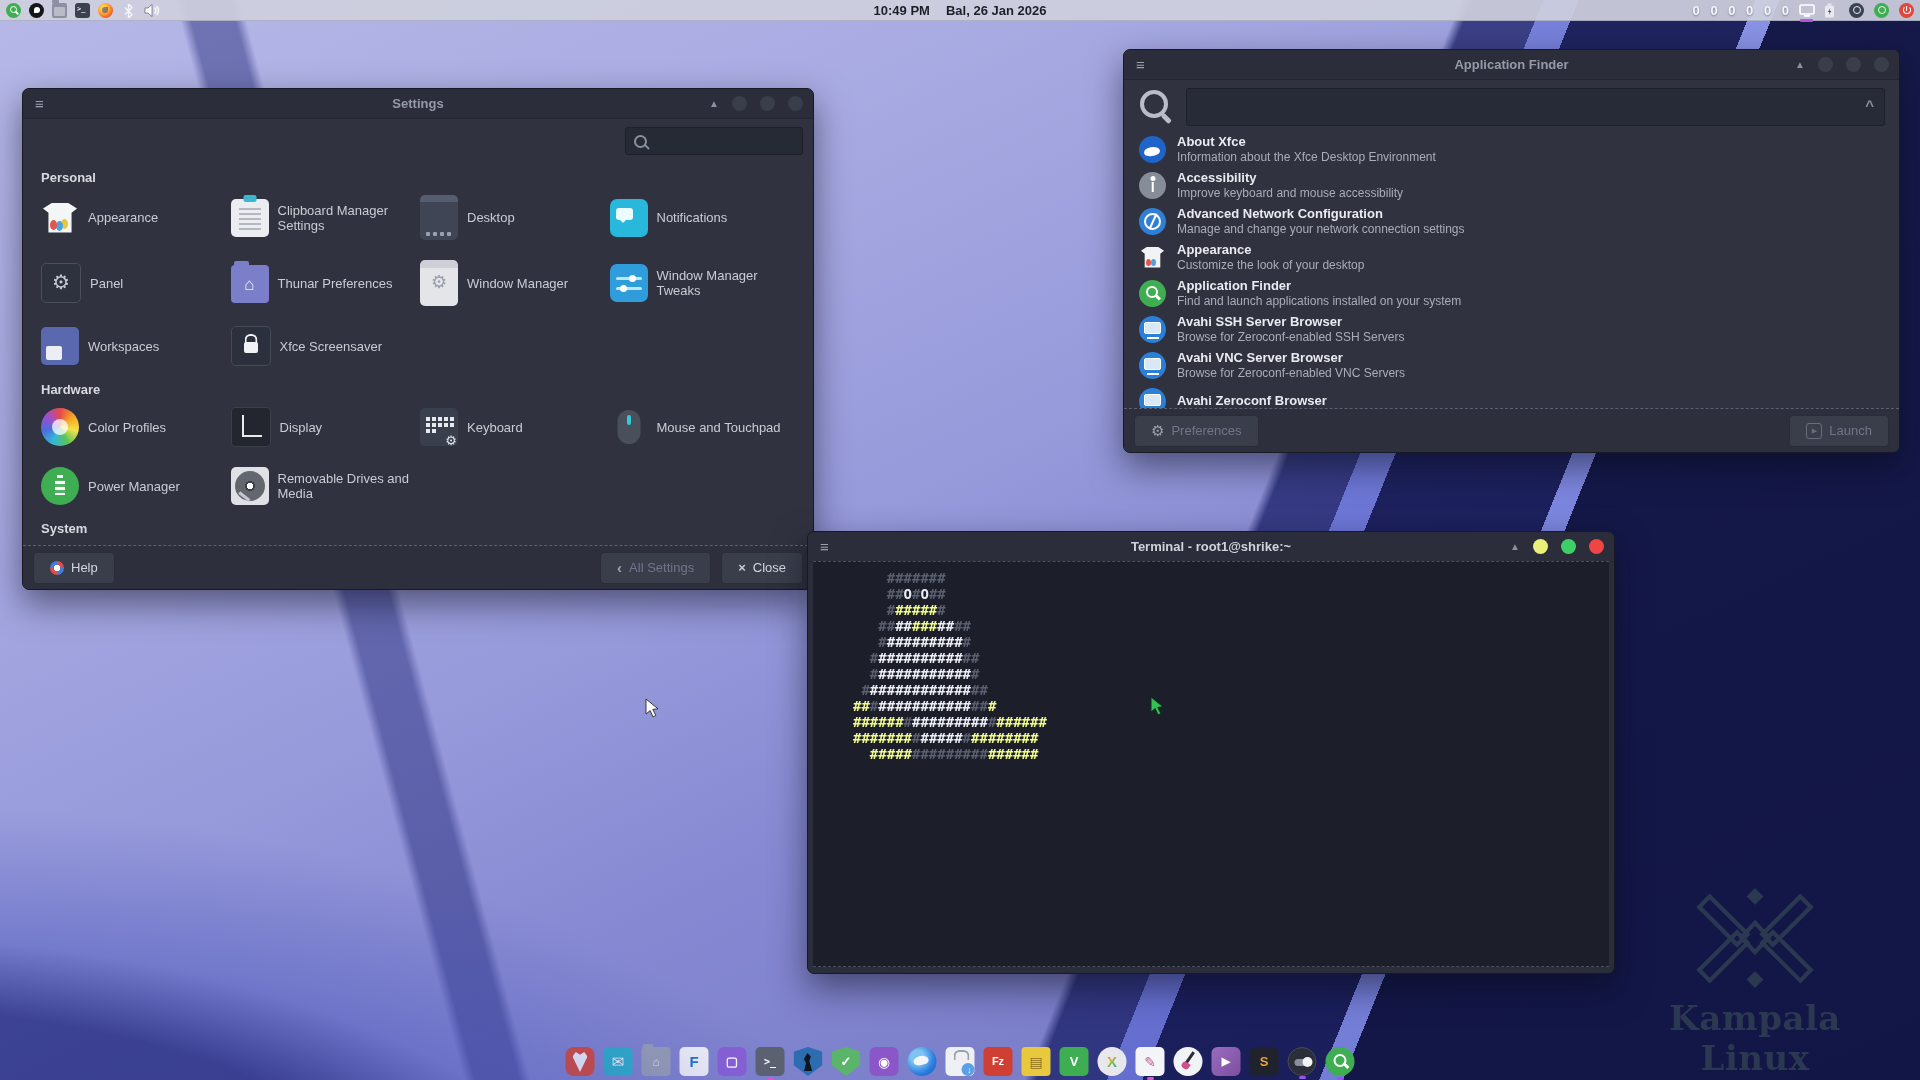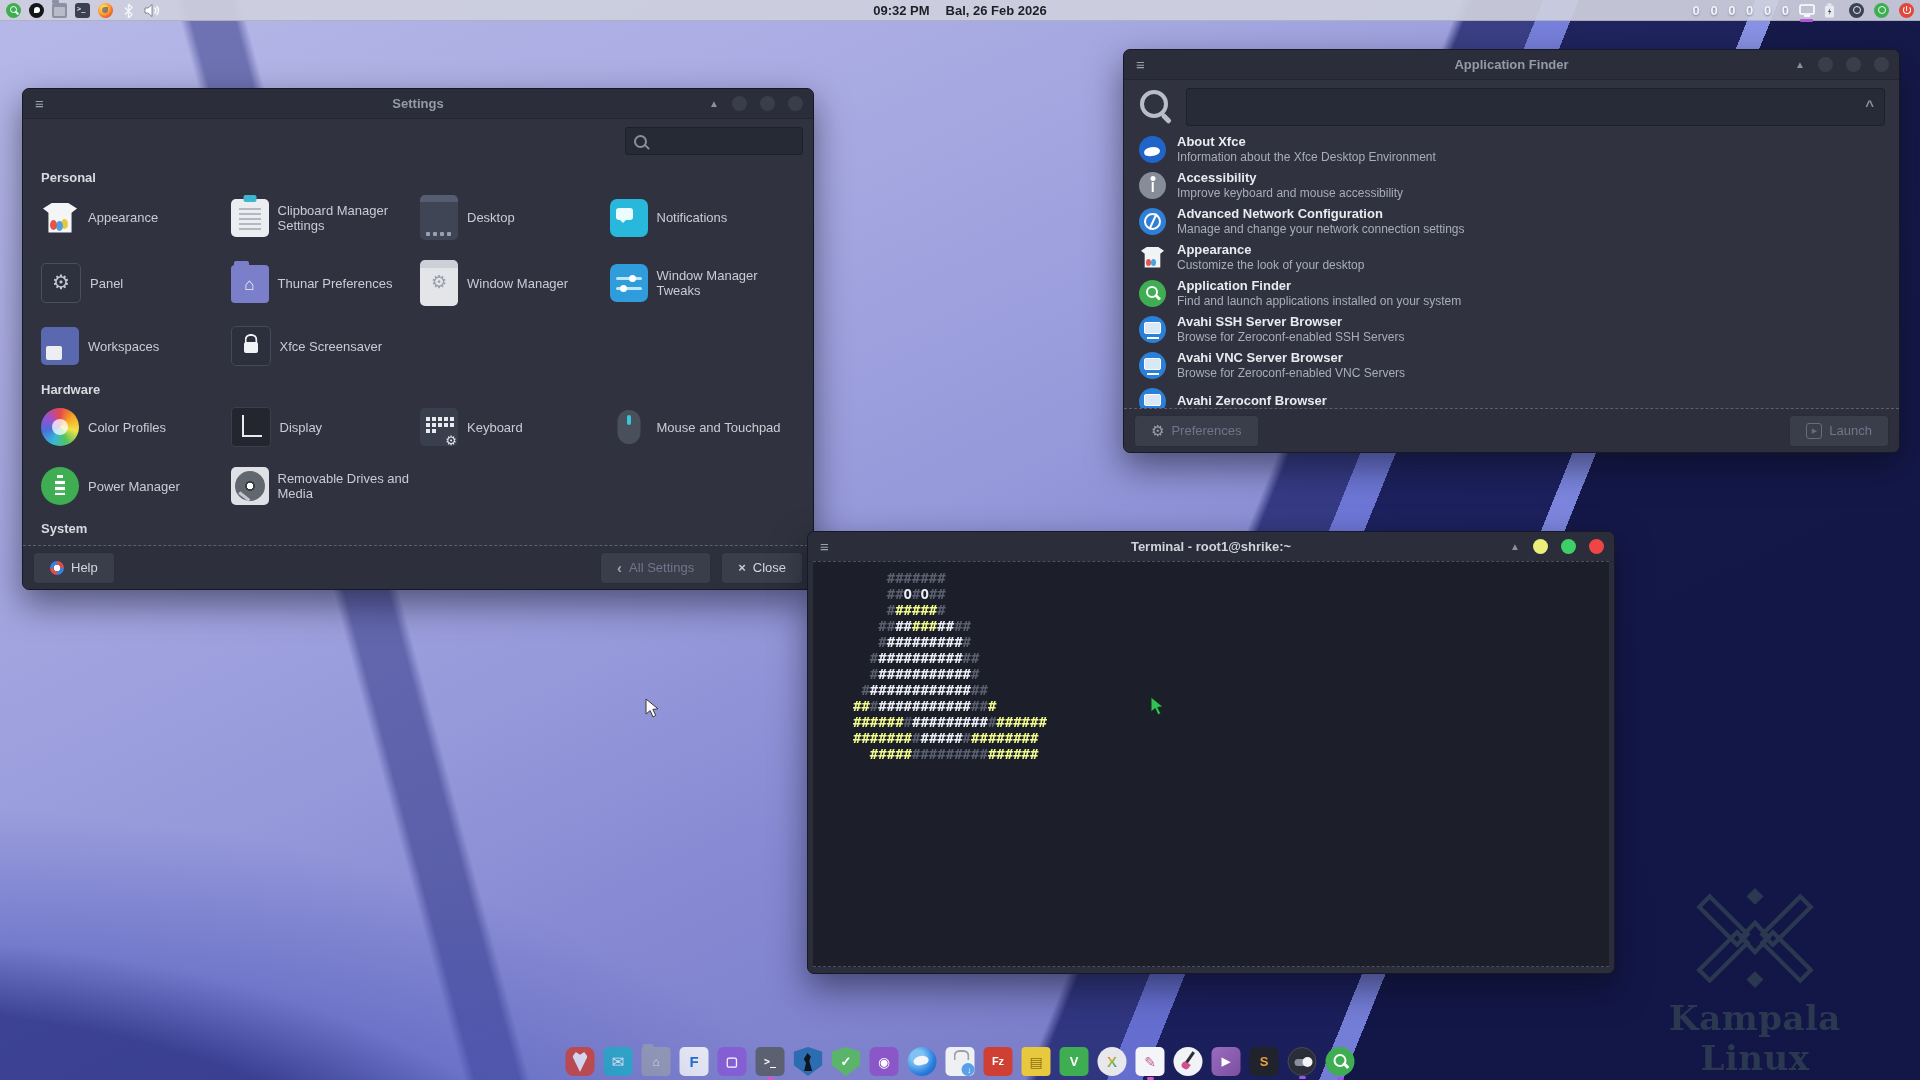--- a/index.html
+++ b/index.html
@@ -255,22 +255,22 @@
           </svg>
       </span>
       <span class="p-ic">
         <svg class="psvg" width="16" height="15" viewBox="0 0 16 15">
             <path d="M1 5 H4 L8 1.5 V13.5 L4 10 H1 Z" fill="#fff" stroke="#5a5e70" stroke-width=".7"></path>
             <path d="M10.5 4.5 A4 4 0 0 1 10.5 10.5 M12.5 3 A6 6 0 0 1 12.5 12" stroke="#fff" stroke-width="1.3" fill="none"></path>
           </svg>
       </span>
     </div>
     <div class="p-center">
-      <span>09:32 PM</span>
-      <span>Bal, 26 Feb 2026</span>
+      <span>10:49 PM</span>
+      <span>Bal, 26 Jan 2026</span>
     </div>
     <div class="p-right">
       <span class="ws">0 0 0 0 0 0</span>
       <span class="p-ic p-dispwrap">
         <svg class="psvg" width="16" height="15" viewBox="0 0 16 15">
             <rect x="1" y="2" width="14" height="9" rx="1.5" fill="none" stroke="#fff" stroke-width="1.6"></rect>
             <rect x="5" y="12" width="6" height="1.8" fill="#fff"></rect>
           </svg>
       </span>
       <span class="p-ic">

